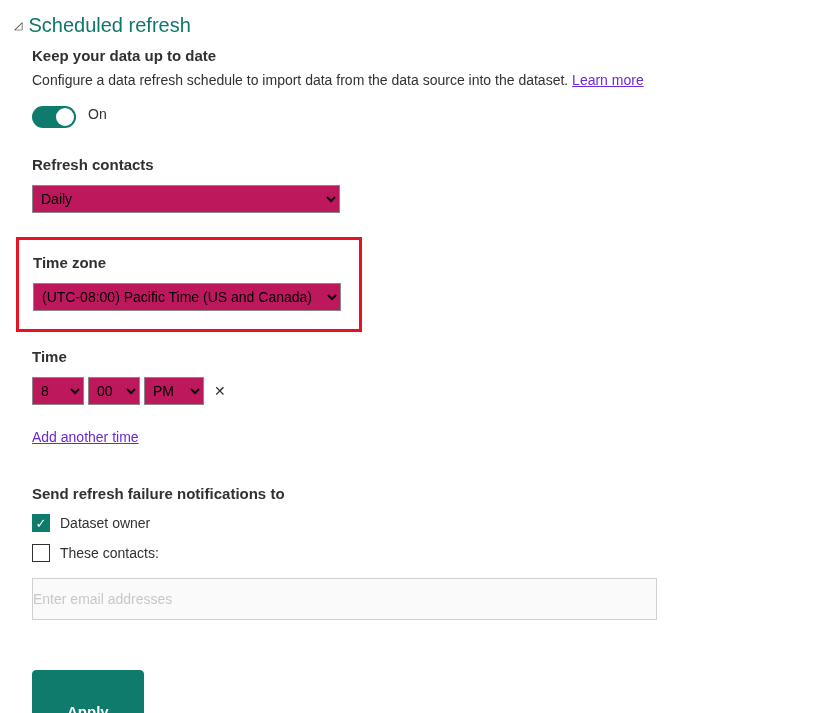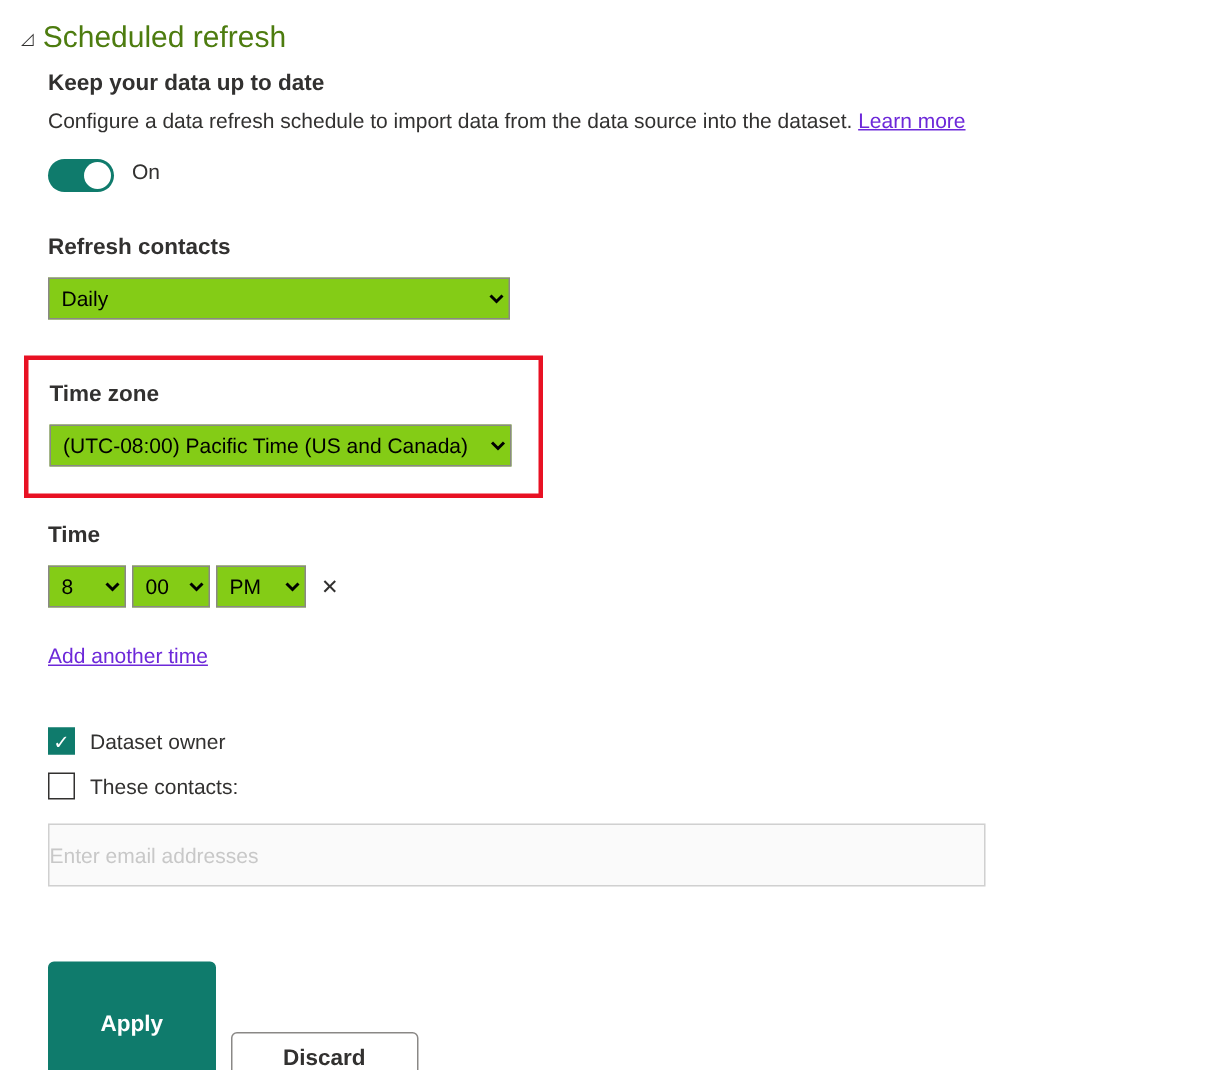--- a/index.html
+++ b/index.html
@@ -17,21 +17,21 @@
     }
     .caret {
       font-size: 11px;
       margin-right: 6px;
       color: #323130;
       display: inline-block;
     }
     .section-title {
       font-size: 20px;
       font-weight: 400;
-      color: #4d7c0f;
+      color: #0f766e;
     }
     .section-body {
       padding-left: 18px;
     }
     .subtitle {
       font-weight: 600;
       font-size: 15px;
       margin-bottom: 8px;
     }
     .description {
@@ -76,21 +76,21 @@
       display: block;
     }
     .field-block {
       margin-bottom: 24px;
     }
     select {
       font-family: inherit;
       font-size: 14px;
       padding: 4px 4px;
       border: 1px solid #8a8886;
-      background: #84cc16;
+      background: #be185d;
       height: 28px;
     }
     .freq-select {
       width: 308px;
     }
     .highlight-box {
       border: 3px solid #e81123;
       padding: 14px 14px 18px 14px;
       margin-left: -16px;
       margin-bottom: 16px;
@@ -238,20 +238,21 @@
       </select>
       <span class="x-icon">✕</span>
     </div>
   </div>
 
   <div class="add-time">
     <a class="link">Add another time</a>
   </div>
 
   <div class="field-block">
+    <span class="field-label">Send refresh failure notifications to</span>
     <div class="checkbox-row">
       <div class="checkbox checked">
         <span class="checkmark">✓</span>
       </div>
       <span class="checkbox-label">Dataset owner</span>
     </div>
     <div class="checkbox-row">
       <div class="checkbox"></div>
       <span class="checkbox-label">These contacts:</span>
     </div>

